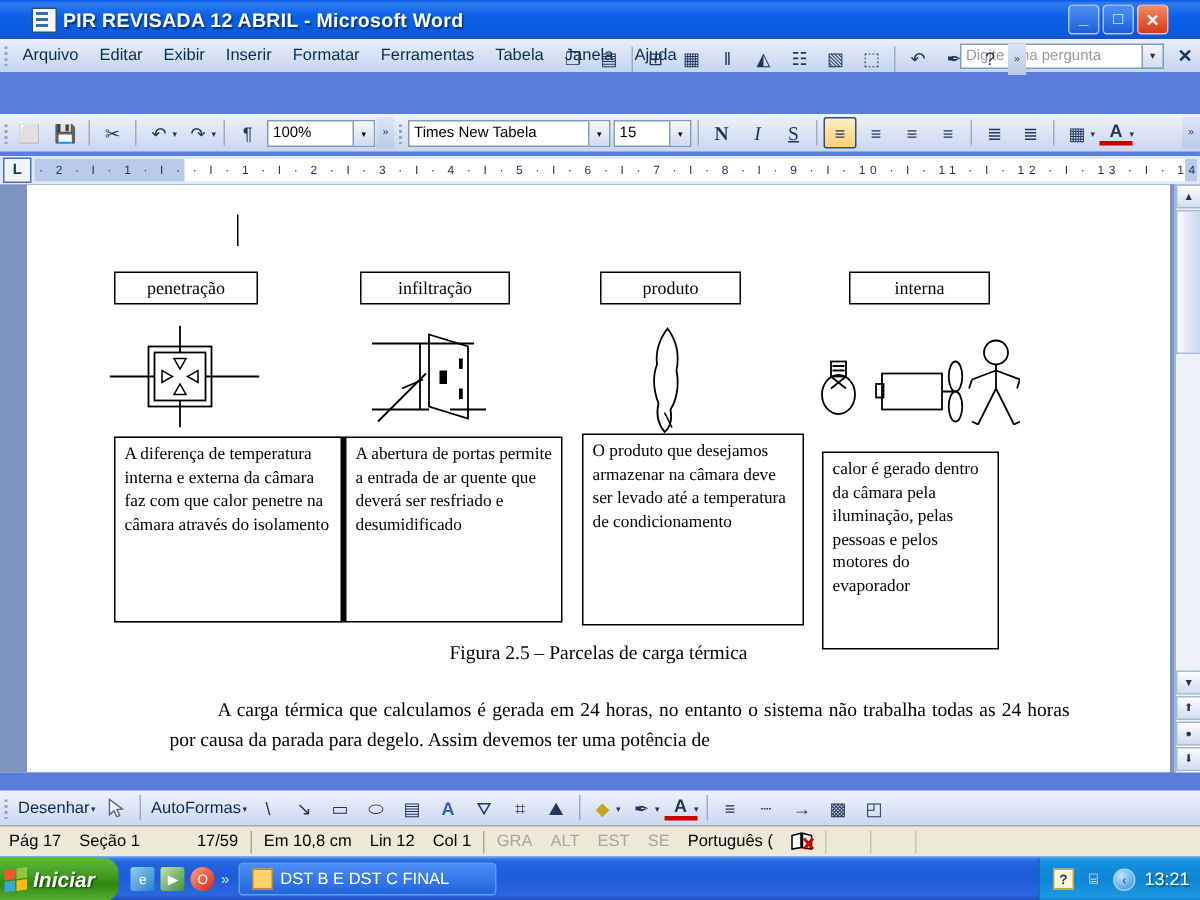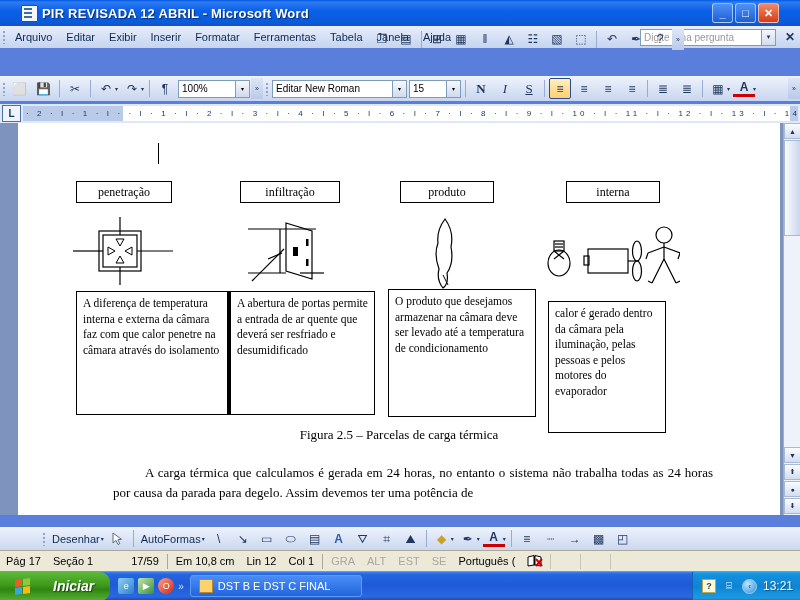--- a/index.html
+++ b/index.html
@@ -195,21 +195,21 @@
   }
   .vm.on { background: linear-gradient(to bottom, #ffe9a8, #ffc65c); border-color: #9a6b12; }
   .hs-track { flex: 1; position: relative; height: 15px; }
   .hs-thumb { position: absolute; left: 188px; top: 0; width: 238px; height: 15px;
     background: linear-gradient(to bottom, #fafbfe, #c9d6ec); border: 1px solid #a8b9d6; }
 
   
   .drawbar {
     position: absolute; left: 0; top: 527px; width: 800px; height: 23px;
     background: linear-gradient(to bottom, #eef2fb, #cbd8f1);
-    display: flex; align-items: center; padding-left: 40px;
+    display: flex; align-items: center;
   }
   .dlabel { font-size: 11px; color: #0b2a52; padding: 0 4px; white-space: nowrap; }
 
   
   .statusbar {
     position: absolute; left: 0; top: 550px; width: 800px; height: 21px;
     background: #ece9d8; border-top: 1px solid #aca899;
     display: flex; align-items: center; font-size: 11px; color: #000;
   }
   .st-cell { padding: 0 6px; white-space: nowrap; }
@@ -217,21 +217,21 @@
   .st-dim { color: #aaa6a0; }
   .st-pane { width: 30px; height: 15px; border-left: 1px solid #c8c4b8; }
 
   
   .taskbar {
     position: absolute; left: 0; top: 571px; width: 800px; height: 29px;
     background: linear-gradient(to bottom, #3c81f3 0%, #2565e0 9%, #1e5ad8 45%, #2a68e0 88%, #1a4cbe 100%);
     display: flex; align-items: center; border-top: 1px solid #5b9cf8;
   }
   .start {
-    height: 29px; padding: 0 16px 0 15px; display: flex; align-items: center; gap: 23px;
+    height: 29px; padding: 0 16px 0 3px; display: flex; align-items: center; gap: 4px;
     background: linear-gradient(to bottom, #5eb83a 0%, #3f9a1c 45%, #2f8612 60%, #57b233 100%);
     border-radius: 0 10px 10px 0; color: #fff; font-size: 14px; font-style: italic;
     font-weight: bold; text-shadow: 1px 1px 1px rgba(0,0,0,.5);
   }
   .winlogo {
     width: 15px; height: 15px; display: grid; grid-template-columns: 1fr 1fr;
     grid-template-rows: 1fr 1fr; gap: 1.5px; transform: skewY(-8deg);
   }
   .winlogo i { background: #fff; display: block; }
   .winlogo i:nth-child(1){ background:#f05a28; } .winlogo i:nth-child(2){ background:#8fc73e; }
@@ -337,21 +337,21 @@
     <div class="sep"></div>
     <div class="tbtn">¶</div>
     <div class="combo" style="width:72px;">
       <span class="cv">100%</span>
       <span class="cbtn">▾</span>
     </div>
     <div class="overflow">»</div>
 
     <div class="grip"></div>
     <div class="combo" style="width:135px;">
-      <span class="cv">Editar New Roman</span>
+      <span class="cv">Times New Tabela</span>
       <span class="cbtn">▾</span>
     </div>
     <div class="combo" style="width:52px;">
       <span class="cv">15</span>
       <span class="cbtn">▾</span>
     </div>
     <div class="sep"></div>
     <div class="tbtn" style="font-family:'Liberation Serif',serif;font-weight:bold;font-size:13px;">N</div>
     <div class="tbtn" style="font-family:'Liberation Serif',serif;font-style:italic;font-size:13px;">I</div>
     <div class="tbtn" style="font-family:'Liberation Serif',serif;text-decoration:underline;font-size:13px;">S</div>

